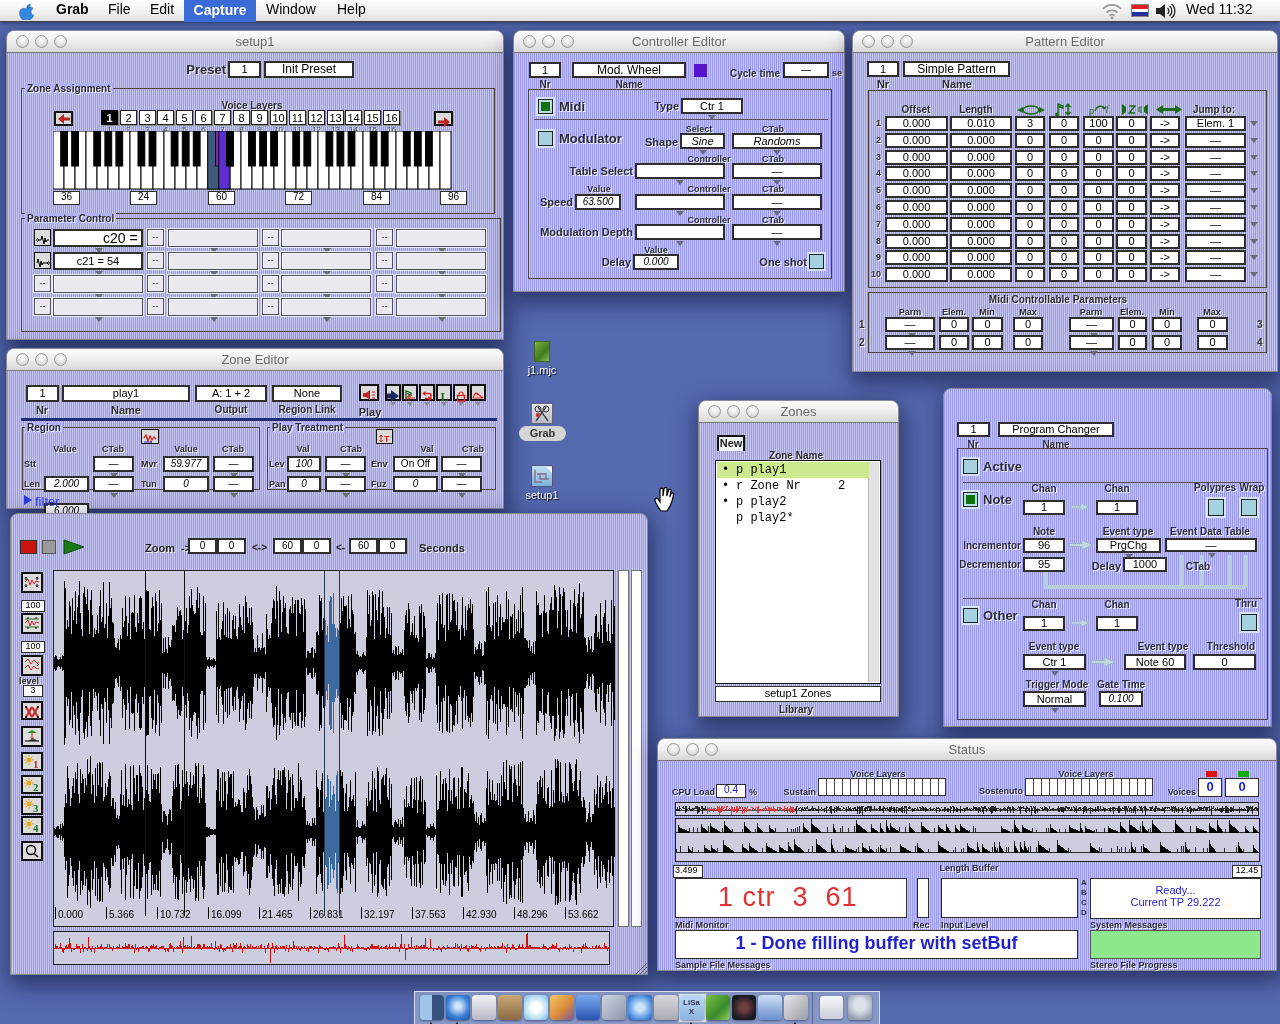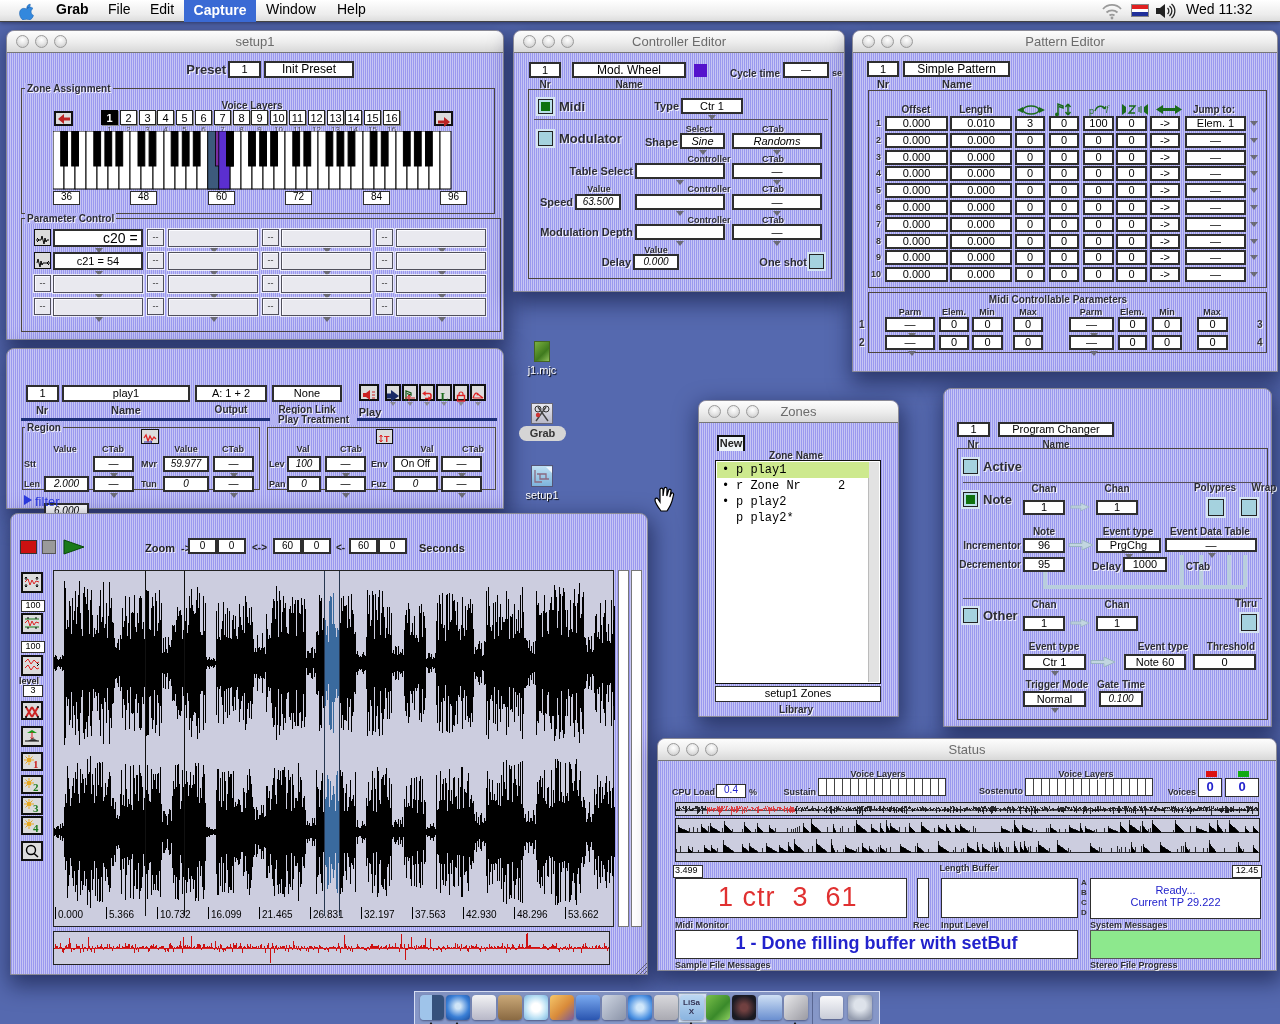--- a/index.html
+++ b/index.html
@@ -170,21 +170,21 @@
       <rect x="328.3" y="0" width="6.8" height="35" fill="#000" stroke="#000"></rect>
       <rect x="350.4" y="0" width="6.8" height="35" fill="#000" stroke="#000"></rect>
       <rect x="361.4" y="0" width="6.8" height="35" fill="#000" stroke="#000"></rect>
       <rect x="372.5" y="0" width="6.8" height="35" fill="#000" stroke="#000"></rect>
       <rect x="154.8" y="0" width="11.1" height="58" fill="#3d5a7c" stroke="#000" stroke-width=".8"></rect>
       <rect x="162.4" y="0" width="6.8" height="35" fill="#7a2da0" stroke="#000" stroke-width=".8"></rect>
       <rect x="165.8" y="0" width="11.1" height="58" fill="#5b2fd0" stroke="#000" stroke-width=".8"></rect>
       <rect x="173.5" y="0" width="6.8" height="35" fill="#000" stroke="#000"></rect>
     </svg>
     <div class="fld" style="left:46px;top:160px;width:27px;height:14px;font-size:10px;line-height:10px;border-width:1px">36</div>
-    <div class="fld" style="left:123px;top:160px;width:27px;height:14px;font-size:10px;line-height:10px;border-width:1px">48</div>
+    <div class="fld" style="left:123px;top:160px;width:27px;height:14px;font-size:10px;line-height:10px;border-width:1px">24</div>
     <div class="fld" style="left:201px;top:160px;width:27px;height:14px;font-size:10px;line-height:10px;border-width:1px">60</div>
     <div class="fld" style="left:278px;top:160px;width:27px;height:14px;font-size:10px;line-height:10px;border-width:1px">72</div>
     <div class="fld" style="left:356px;top:160px;width:27px;height:14px;font-size:10px;line-height:10px;border-width:1px">84</div>
     <div class="fld" style="left:433px;top:160px;width:27px;height:14px;font-size:10px;line-height:10px;border-width:1px">96</div>
     <div class="gb" style="left:14px;top:187px;width:480px;height:114px;"></div>
     <div class="lbl" style="left:18px;top:182px;font-size:10px;background:#b3b2f3;padding:0 2px">Parameter Control</div>
     <div class="ibtn" style="left:27px;top:198px;width:17px;height:17px;border-width:1px;text-align:center;padding-top:2px"><svg width="14" height="12" viewBox="0 0 14 12">
         <path d="M0 6 H5 M3 6 L1 4 M3 6 L1 8" stroke="#000"></path>
         <path d="M5 6 L6 2 L8 10 L9 4 L10 8 L11 6 L13 6" stroke="#000" fill="none"></path>
       </svg></div>
@@ -528,21 +528,21 @@
     <div class="tri" style="left:223px;top:124px"></div>
     <div class="lbl" style="left:17px;top:130px;font-size:9px;">Len</div>
     <div class="fld" style="left:37px;top:127px;width:45px;height:16px;font-size:10px;line-height:12px;"><i>2.000</i></div>
     <div class="fld" style="left:86px;top:127px;width:41px;height:16px;font-size:10px;line-height:12px;">—</div>
     <div class="tri" style="left:103px;top:144px"></div>
     <div class="lbl" style="left:134px;top:130px;font-size:9px;">Tun</div>
     <div class="fld" style="left:156px;top:127px;width:46px;height:16px;font-size:10px;line-height:12px;"><i>0</i></div>
     <div class="fld" style="left:206px;top:127px;width:41px;height:16px;font-size:10px;line-height:12px;">—</div>
     <div class="tri" style="left:223px;top:144px"></div>
     <div class="gb" style="left:260px;top:78px;width:229px;height:63px;"></div>
-    <div class="lbl" style="left:263px;top:65px;font-size:10px;background:#b3b2f3;padding:0 8px">Play Treatment</div>
+    <div class="lbl" style="left:263px;top:73px;font-size:10px;background:#b3b2f3;padding:0 2px">Play Treatment</div>
     <div class="ibtn" style="left:369px;top:80px;width:17px;height:15px;border-width:1px;text-align:center"><svg width="12" height="11" viewBox="0 0 12 11">
         <path d="M2 9 V2 M2 2 L0.5 4 M2 2 L3.5 4 M2 9 L0.5 7 M2 9 L3.5 7" stroke="#d22" fill="none"></path>
         <text x="5" y="9" font-size="9" font-weight="bold" fill="#d22" font-family="Liberation Sans">T</text>
       </svg></div>
     <div class="lbl" style="left:296px;top:95px;font-size:9px;transform:translateX(-50%);">Val</div>
     <div class="lbl" style="left:344px;top:95px;font-size:9px;transform:translateX(-50%);">CTab</div>
     <div class="lbl" style="left:420px;top:95px;font-size:9px;transform:translateX(-50%);">Val</div>
     <div class="lbl" style="left:466px;top:95px;font-size:9px;transform:translateX(-50%);">CTab</div>
     <div class="lbl" style="left:262px;top:110px;font-size:9px;">Lev</div>
     <div class="fld" style="left:280px;top:107px;width:34px;height:16px;font-size:10px;line-height:12px;"><i>100</i></div>
@@ -555,20 +555,21 @@
     <div class="lbl" style="left:262px;top:130px;font-size:9px;">Pan</div>
     <div class="fld" style="left:280px;top:127px;width:34px;height:16px;font-size:10px;line-height:12px;"><i>0</i></div>
     <div class="fld" style="left:318px;top:127px;width:41px;height:16px;font-size:10px;line-height:12px;">—</div>
     <div class="tri" style="left:335px;top:144px"></div>
     <div class="lbl" style="left:364px;top:130px;font-size:9px;">Fuz</div>
     <div class="fld" style="left:386px;top:127px;width:45px;height:16px;font-size:10px;line-height:12px;"><i>0</i></div>
     <div class="fld" style="left:434px;top:127px;width:41px;height:16px;font-size:10px;line-height:12px;">—</div>
     <div class="tri" style="left:451px;top:144px"></div>
     <div style="position:absolute;left:17px;top:146px;width:0;height:0;border:5px solid transparent;border-left:8px solid #2a3ae0;border-right:none"></div>
     <div style="position:absolute;left:28px;top:145px;font-size:13px;color:#2a3ae0">filter</div>
+    <div class="tbar">Zone Editor<div class="tb1"></div><div class="tb2"></div><div class="tb3"></div></div>
   </div>
 <div class="win" style="left:10px;top:513px;width:638px;height:462px">
     <div style="position:absolute;left:9px;top:26px;width:17px;height:14px;background:#cc1111;border:1px solid #333"></div>
     <div style="position:absolute;left:31px;top:26px;width:14px;height:14px;background:#9a9a9a;border:1px solid #555"></div>
     <svg style="position:absolute;left:52px;top:25px" width="22" height="16" viewBox="0 0 22 16">
       <polygon points="1,1 21,8 1,15" fill="#1a7a1a" stroke="#0a4a0a"></polygon>
     </svg>
     <div style="position:absolute;left:134px;top:28px;font-size:11px;font-weight:bold;color:#222;text-shadow:1px 1px 0 rgba(255,255,255,.8)">Zoom&nbsp; -&gt;</div>
     <div class="fld" style="left:177px;top:24px;width:29px;height:16px;font-size:10px;line-height:12px;">0</div>
     <div class="fld" style="left:206px;top:24px;width:29px;height:16px;font-size:10px;line-height:12px;">0</div>
@@ -723,21 +724,21 @@
     <div class="cbg" style="left:19px;top:103px;width:15px;height:15px;"></div>
     <div class="lbl" style="left:39px;top:103px;font-size:13px;font-size:13px">Note</div>
     <div class="lbl" style="left:100px;top:94px;font-size:10px;transform:translateX(-50%);">Chan</div>
     <div class="lbl" style="left:173px;top:94px;font-size:10px;transform:translateX(-50%);">Chan</div>
     <div class="fld" style="left:79px;top:111px;width:42px;height:15px;font-size:11px;line-height:11px;">1</div>
     <svg style="position:absolute;left:126px;top:113px" width="20" height="10" viewBox="0 0 26 12">
       <path d="M1 4.5 H14 V1 L25 6 L14 11 V7.5 H1 Z" fill="#c2d6e0" stroke="#9ab4c2"></path>
     </svg>
     <div class="fld" style="left:152px;top:111px;width:42px;height:15px;font-size:11px;line-height:11px;">1</div>
     <div class="lbl" style="left:271px;top:93px;font-size:10px;transform:translateX(-50%);">Polypres</div>
-    <div class="lbl" style="left:320px;top:93px;font-size:10px;transform:translateX(-50%);">Wrap</div>
+    <div class="lbl" style="left:308px;top:93px;font-size:10px;transform:translateX(-50%);">Wrap</div>
     <div class="cb" style="left:264px;top:110px;width:16px;height:17px;"></div>
     <div class="cb" style="left:297px;top:110px;width:16px;height:17px;"></div>
     <div class="lbl" style="left:100px;top:137px;font-size:10px;transform:translateX(-50%);">Note</div>
     <div class="lbl" style="left:184px;top:137px;font-size:10px;transform:translateX(-50%);">Event type</div>
     <div class="lbl" style="left:266px;top:137px;font-size:10px;transform:translateX(-50%);">Event Data Table</div>
     <div class="lbl" style="left:77px;top:151px;font-size:10px;transform:translateX(-100%);">Incrementor</div>
     <div class="fld" style="left:79px;top:149px;width:42px;height:15px;font-size:11px;line-height:11px;">96</div>
     <svg style="position:absolute;left:124px;top:150px" width="26" height="12" viewBox="0 0 26 12">
       <path d="M1 4.5 H14 V1 L25 6 L14 11 V7.5 H1 Z" fill="#c2d6e0" stroke="#9ab4c2"></path>
     </svg>

